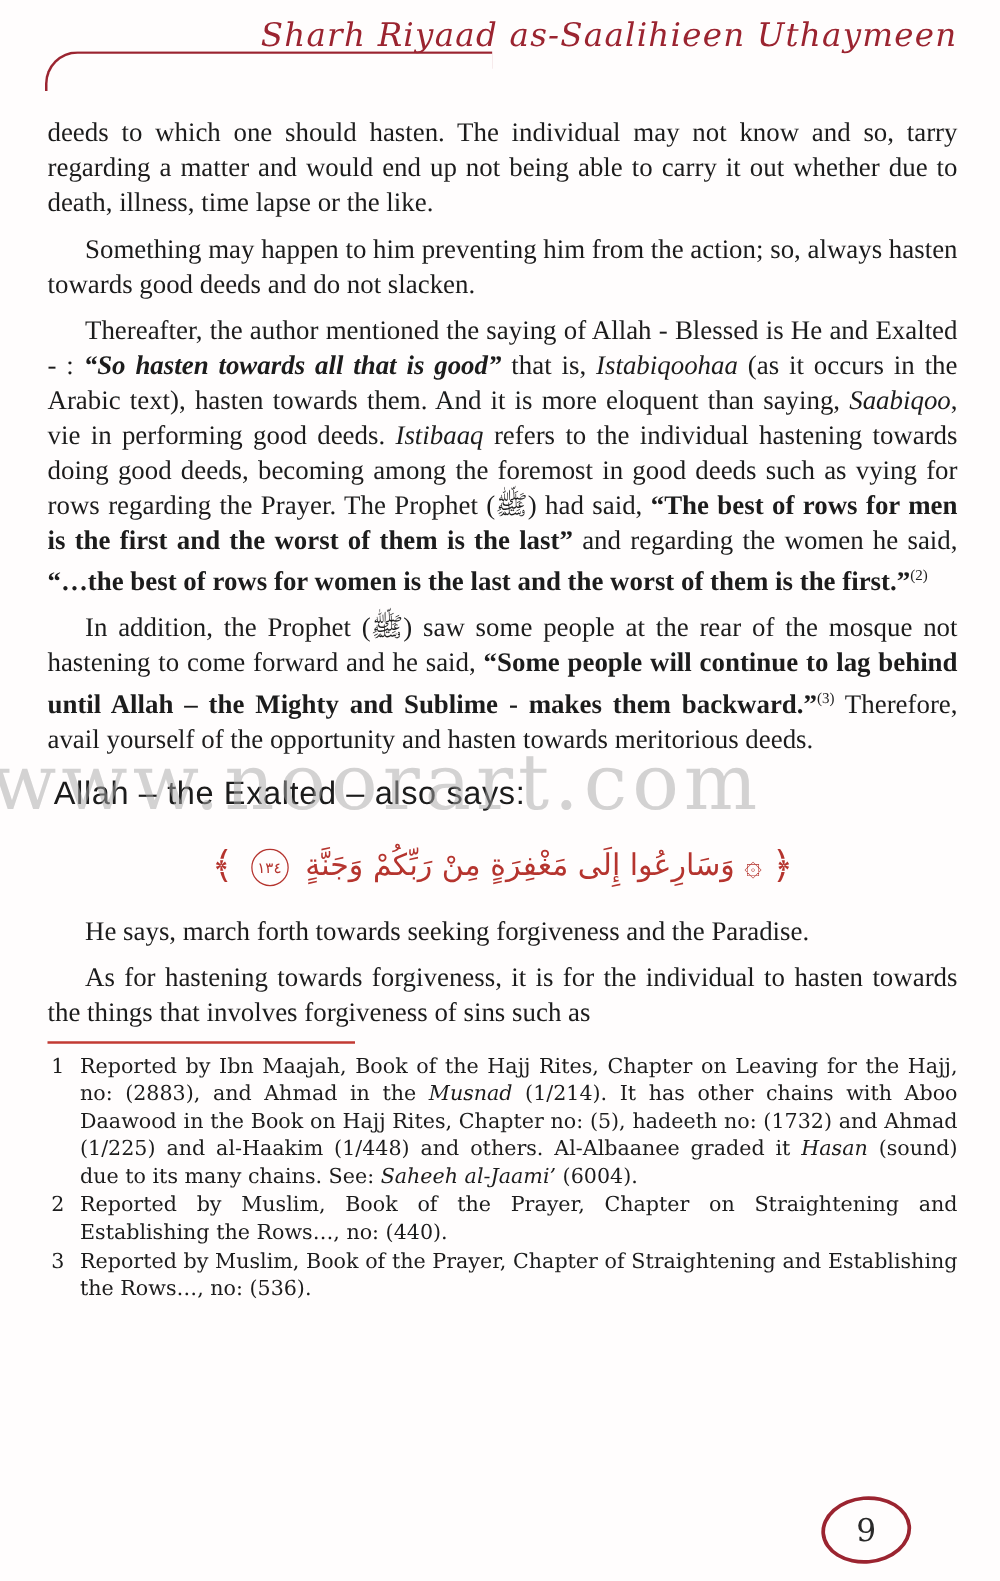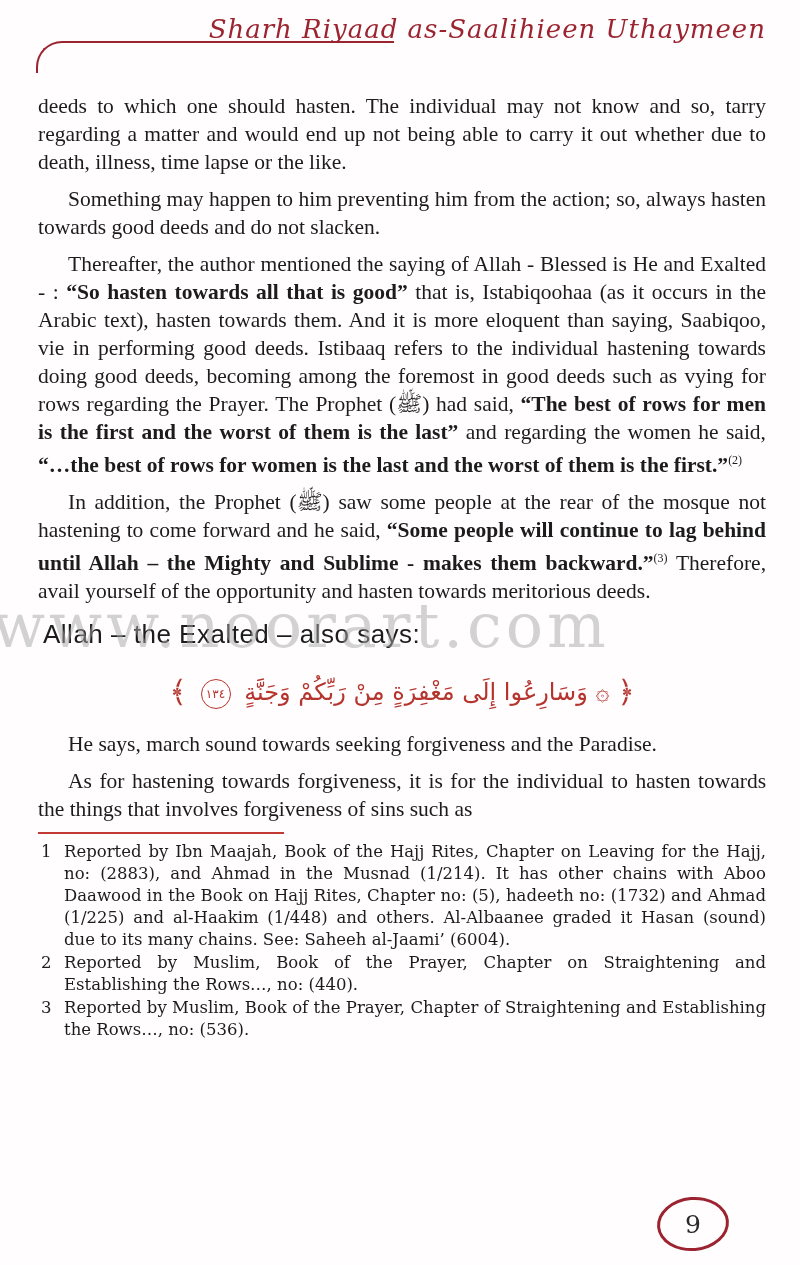--- a/index.html
+++ b/index.html
@@ -33,22 +33,22 @@
   }
   .para{
     margin:0 0 9px 0;
     font-size:21.5px;
     line-height:28px;
     text-align:justify;
   }
   .para.indent{text-indent:30px;}
   .run-n{font-weight:normal;font-style:normal;}
   .run-b{font-weight:bold;}
-  .run-i{}
-  .run-bi{font-weight:bold;}
+  .run-i{font-style:italic;}
+  .run-bi{font-weight:bold;font-style:italic;}
   .run-sup{font-size:12px;vertical-align:8px;font-weight:normal;}
   .section-heading{
     font-family:Liberation Sans, sans-serif;
     font-size:26px;
     letter-spacing:0.5px;
     margin:14px 0 8px 0;
     padding-left:5px;
   }
   .verse{
     direction:rtl;
@@ -133,21 +133,21 @@
     <div class="section-heading">Allah – the Exalted – also says:</div>
 
     <div class="verse" dir="rtl">
       <span class="bracket">﴿</span>
       <span>۞ وَسَارِعُوا إِلَى مَغْفِرَةٍ مِنْ رَبِّكُمْ وَجَنَّةٍ</span>
       <span class="ayah-num">١٣٤</span>
       <span class="bracket">﴾</span>
     </div>
 
     <div>
-        <p class="para indent"><span class="run-n">He says, march sound towards seeking forgiveness and the Paradise.</span></p>
+        <p class="para indent"><span class="run-n">He says, march forth towards seeking forgiveness and the Paradise.</span></p>
         <p class="para indent"><span class="run-n">As for hastening towards forgiveness, it is for the individual to hasten towards the things that involves forgiveness of sins such as</span></p>
       </div>
 
     <div class="footnote-sep"></div>
     <div class="footnotes">
         <div class="fn">
           <span class="fn-num">1</span>
           <span class="fn-text"><span class="run-n">Reported by Ibn Maajah, Book of the Hajj Rites, Chapter on Leaving for the Hajj, no: (2883), and Ahmad in the </span><span class="run-i">Musnad</span><span class="run-n"> (1/214). It has other chains with Aboo Daawood in the Book on Hajj Rites, Chapter no: (5), hadeeth no: (1732) and Ahmad (1/225) and al-Haakim (1/448) and others. Al-Albaanee graded it </span><span class="run-i">Hasan</span><span class="run-n"> (sound) due to its many chains. See: </span><span class="run-i">Saheeh al-Jaami’</span><span class="run-n"> (6004).</span></span>
         </div>
         <div class="fn">

